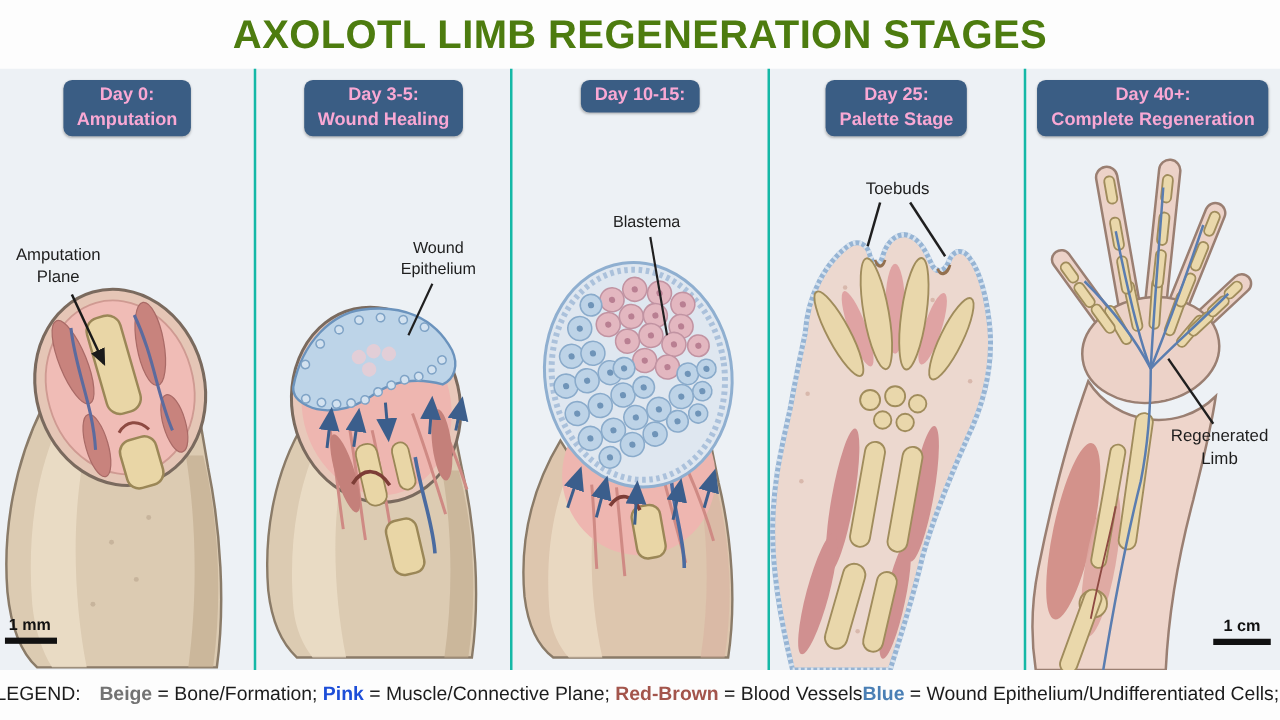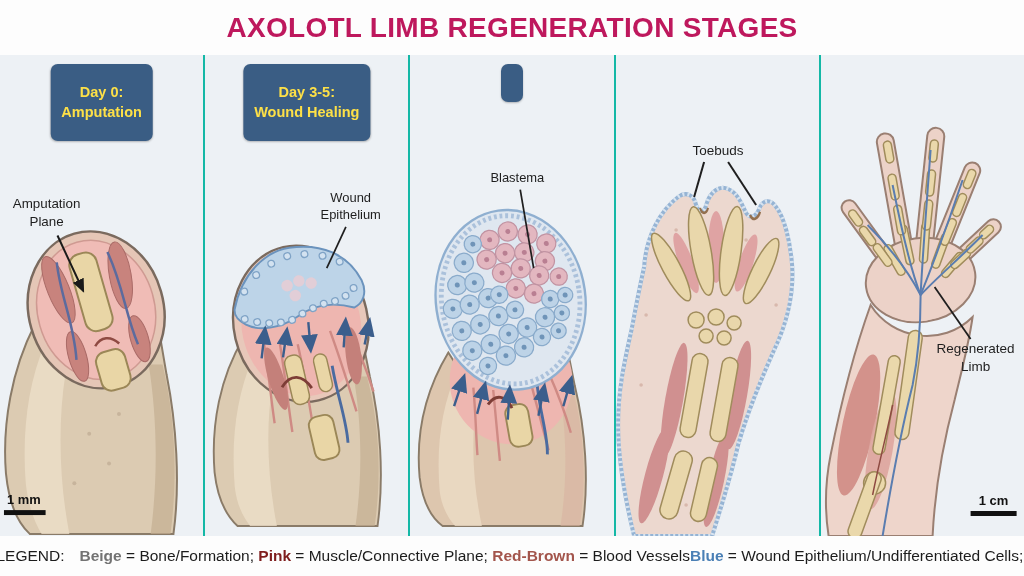--- a/index.html
+++ b/index.html
@@ -1,27 +1,27 @@
 <!DOCTYPE html>
 <html><head>
 <meta charset="utf-8">
 <style>
   html,body{margin:0;padding:0;}
   body{width:1024px;height:576px;overflow:hidden;background:#fff;
        font-family:"Liberation Sans",sans-serif;}
   .frame{width:1024px;height:576px;display:flex;flex-direction:column;}
   
   .title-band{height:55px;background:#fdfdfd;display:flex;align-items:center;justify-content:center;}
-  .title-band h1{margin:0;font-size:28px;font-weight:bold;color:#be185d;letter-spacing:.3px;}
+  .title-band h1{margin:0;font-size:32px;font-weight:bold;color:#4d7c0f;letter-spacing:.3px;}
   
   .panels{flex:1;display:flex;background:#edf1f5;position:relative;}
   .panel{flex:1;position:relative;overflow:hidden;}
   .panel + .panel{border-left:2px solid #14b8a6;}
   .stage-badge{position:absolute;top:9px;left:50%;transform:translateX(-50%);
-       background:#3a5d84;color:#fde047;border-radius:7px;padding:19px 11px;
+       background:#3a5d84;color:#f9a8d4;border-radius:7px;padding:3px 11px;
        text-align:center;font-weight:bold;font-size:14.5px;line-height:1.35;
        white-space:nowrap;box-shadow:0 1px 2px rgba(0,0,0,.25);z-index:3;}
   .illu{position:absolute;left:0;top:0;width:100%;height:100%;}
   .illu text{font-family:"Liberation Sans",sans-serif;}
   .anno{font-size:13.5px;fill:#1e1e1e;}
   .scale-text{font-size:13px;fill:#111;font-weight:bold;}
   
   .legend-band{height:40px;background:#fdfdfd;display:flex;align-items:center;justify-content:center;
        font-size:15.5px;color:#1c1c1c;}
   .legend-band span{white-space:pre;}
@@ -160,20 +160,21 @@
         <g>
           <text class="anno" x="152" y="143" text-anchor="middle">Wound</text>
           <text class="anno" x="152" y="161" text-anchor="middle">Epithelium</text>
           <line x1="147" y1="169" x2="127" y2="212" stroke="#1f1f1f" stroke-width="1.8"></line>
         </g>
       </svg>
     </div>
 
     <div class="panel">
       <div class="stage-badge">
+        <div>Day 10-15:</div>
       </div>
       <svg class="illu" viewBox="0 0 212 481">
         <defs>
           <marker id="ah-b3" markerWidth="9" markerHeight="9" refX="6" refY="3.5" orient="auto">
             <path d="M0,0 L8,3.5 L0,7 Z" fill="#3b5e8c"></path>
           </marker>
         </defs>
         <g>
           <path d="M 40,300 C 16,340 6,385 10,430 C 13,455 22,472 34,481 L 180,481 C 187,435 183,380 172,335 L 166,305 C 124,365 75,360 40,300 Z" fill="#ddc6ae" stroke="#8a7b68" stroke-width="2"></path>
           <path d="M 50,318 C 33,355 27,398 31,445 C 33,460 39,472 47,481 L 75,481 C 65,435 63,385 71,342 Z" fill="#ecdcc6" opacity=".8"></path>
@@ -288,20 +289,24 @@
           <line x1="160" y1="356" x2="168" y2="328" marker-end="url(#ah-b3)"></line>
         </g>
         <g>
           <text class="anno" x="112" y="122" text-anchor="middle">Blastema</text>
           <line x1="115" y1="130" x2="129" y2="212" stroke="#1f1f1f" stroke-width="1.8"></line>
         </g>
       </svg>
     </div>
 
     <div class="panel">
+      <div class="stage-badge">
+        <div>Day 25:</div>
+        <div>Palette Stage</div>
+      </div>
       <svg class="illu" viewBox="0 0 203 481">
         <g>
           <path d="M 28,212 C 30,180 45,155 62,142 C 70,136 78,140 80,150 C 83,158 88,158 90,150 C 94,136 104,130 112,134 C 122,138 126,150 130,158 C 134,164 140,162 143,154 C 147,144 155,144 160,152 C 168,162 174,185 176,210 C 178,240 170,270 158,295 C 146,322 132,355 122,390 C 114,425 104,455 96,481 L 18,481 C 8,440 2,400 2,370 C 2,330 10,300 16,272 C 20,250 24,230 28,212 Z" fill="#ecd8cf" stroke="#96b4d4" stroke-width="4"></path>
           <path d="M 28,212 C 30,180 45,155 62,142 C 70,136 78,140 80,150 C 83,158 88,158 90,150 C 94,136 104,130 112,134 C 122,138 126,150 130,158 C 134,164 140,162 143,154 C 147,144 155,144 160,152 C 168,162 174,185 176,210 C 178,240 170,270 158,295 C 146,322 132,355 122,390 C 114,425 104,455 96,481 L 18,481 C 8,440 2,400 2,370 C 2,330 10,300 16,272 C 20,250 24,230 28,212 Z" fill="none" stroke="#d8e4f0" stroke-width="4" stroke-dasharray="2,3"></path>
           <path d="M 84,153 C 86,159 90,159 92,153 C 90,160 86,160 84,153 Z" fill="#b08968" stroke="#93704f" stroke-width="2"></path>
           <path d="M 134,160 C 137,166 141,164 144,157 C 142,165 136,167 134,160 Z" fill="#b08968" stroke="#93704f" stroke-width="2"></path>
           <g fill="#d8b8ac">
             <circle cx="44" cy="200" r="1.8"></circle>
               <circle cx="150" cy="210" r="1.8"></circle>
               <circle cx="60" cy="175" r="1.8"></circle>
@@ -339,20 +344,24 @@
         </g>
         <g>
           <text class="anno" x="102" y="100" text-anchor="middle">Toebuds</text>
           <line x1="88" y1="107" x2="78" y2="142" stroke="#1f1f1f" stroke-width="2"></line>
           <line x1="112" y1="107" x2="140" y2="150" stroke="#1f1f1f" stroke-width="2"></line>
         </g>
       </svg>
     </div>
 
     <div class="panel">
+      <div class="stage-badge">
+        <div>Day 40+:</div>
+        <div>Complete Regeneration</div>
+      </div>
       <svg class="illu" viewBox="0 0 200 481">
         <g>
 
           <g fill="#ecd2c8" stroke="#9a7f72" stroke-width="2">
             <rect x="42.5" y="137.5" width="15" height="95" rx="7.5" transform="rotate(-36 50 185)"></rect>
             <rect x="64.5" y="77.5" width="17" height="135" rx="8.5" transform="rotate(-10 73 145)"></rect>
             <rect x="98.5" y="72.5" width="17" height="135" rx="8.5" transform="rotate(6 107 140)"></rect>
             <rect x="124" y="104" width="16" height="110" rx="8" transform="rotate(22 132 159)"></rect>
             <rect x="139.5" y="154" width="15" height="80" rx="7.5" transform="rotate(47 147 194)"></rect>
           </g>
@@ -411,18 +420,18 @@
           <rect x="148" y="456" width="46" height="5" fill="#111"></rect>
         </g>
       </svg>
     </div>
 
   </div>
 
   <div class="legend-band">
     <span class="legend-prefix">LEGEND:</span>
     <span><span class="lname" style="color: #737373;">Beige</span><span> = </span><span>Bone/Formation</span><span>; </span></span>
-    <span><span class="lname" style="color: #7f1d1d;">Pink</span><span> = </span><span>Muscle/Connective Plane</span><span>; </span></span>
+    <span><span class="lname" style="color: #1d4ed8;">Pink</span><span> = </span><span>Muscle/Connective Plane</span><span>; </span></span>
     <span><span class="lname" style="color: rgb(163, 85, 76);">Red-Brown</span><span> = </span><span>Blood Vessels</span></span>
     <span><span class="lname" style="color: rgb(74, 127, 181);">Blue</span><span> = </span><span>Wound Epithelium/Undifferentiated Cells</span><span>; </span></span>
   </div>
 
 </div>
 
 </body></html>

